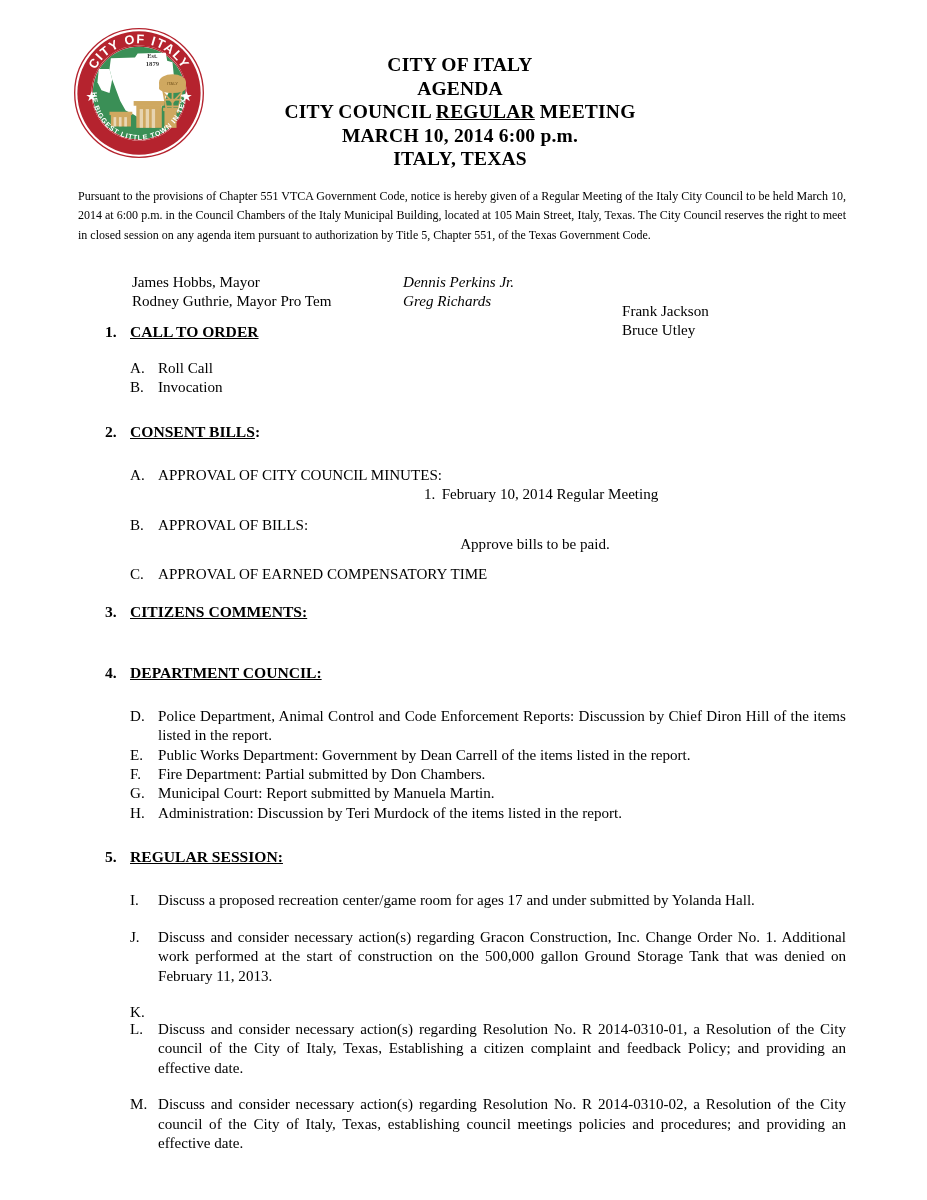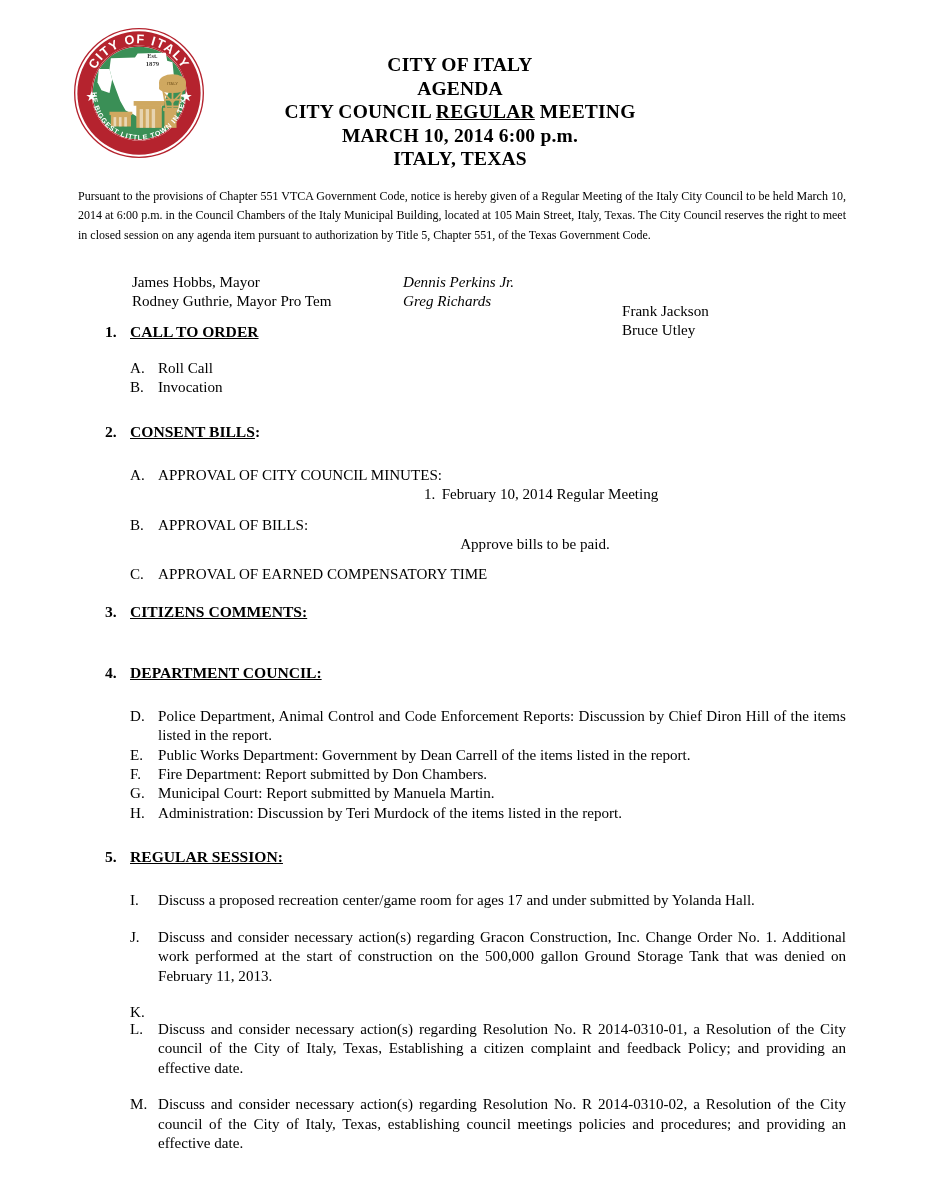--- a/index.html
+++ b/index.html
@@ -314,21 +314,21 @@
         <div class="item">
           <span class="mark">D.</span>
           <span>Police Department, Animal Control and Code Enforcement Reports:  Discussion by Chief Diron Hill of the items listed in the report.</span>
         </div>
         <div class="item left-align">
           <span class="mark">E.</span>
           <span>Public Works Department: Government by Dean Carrell of the items listed in the report.</span>
         </div>
         <div class="item left-align">
           <span class="mark">F.</span>
-          <span>Fire Department:  Report submitted by Don Chambers.</span>
+          <span>Fire Department:  Partial submitted by Don Chambers.</span>
         </div>
         <div class="item left-align">
           <span class="mark">G.</span>
           <span>Municipal Court: Report submitted by Manuela Martin.</span>
         </div>
         <div class="item left-align">
           <span class="mark">H.</span>
           <span>Administration:  Discussion by Teri Murdock of the items listed in the report.</span>
         </div>
       </div>

